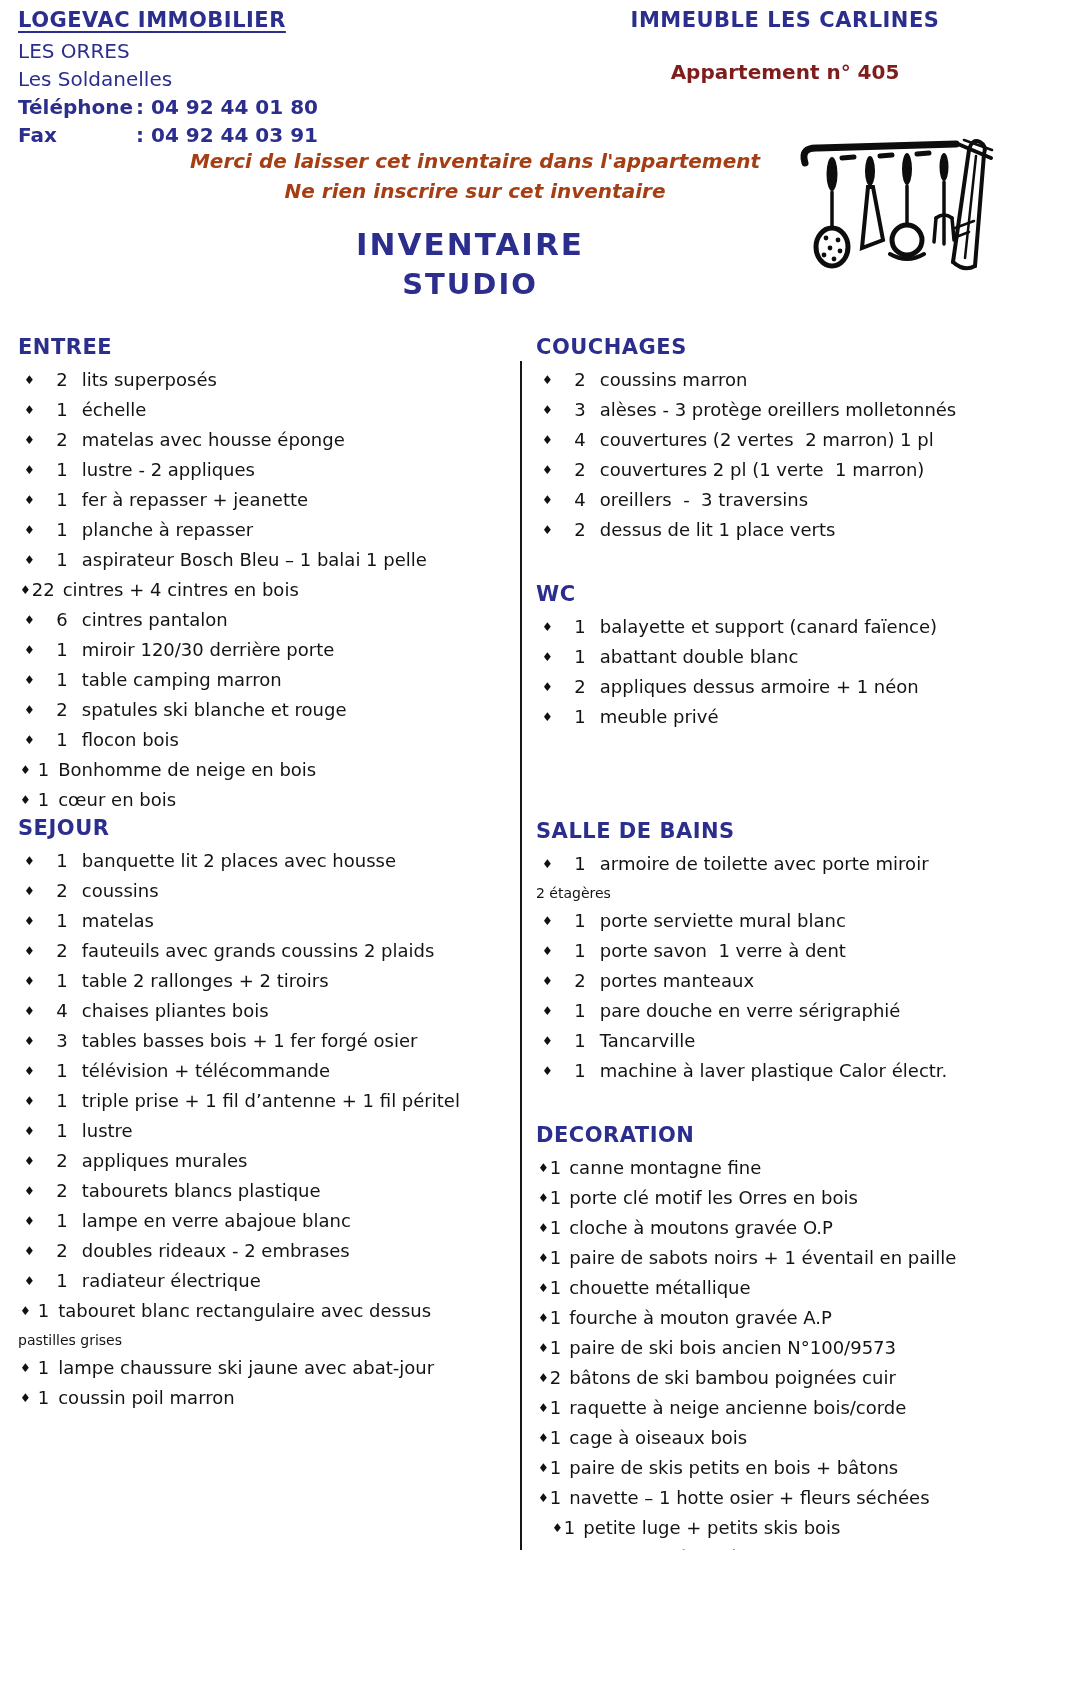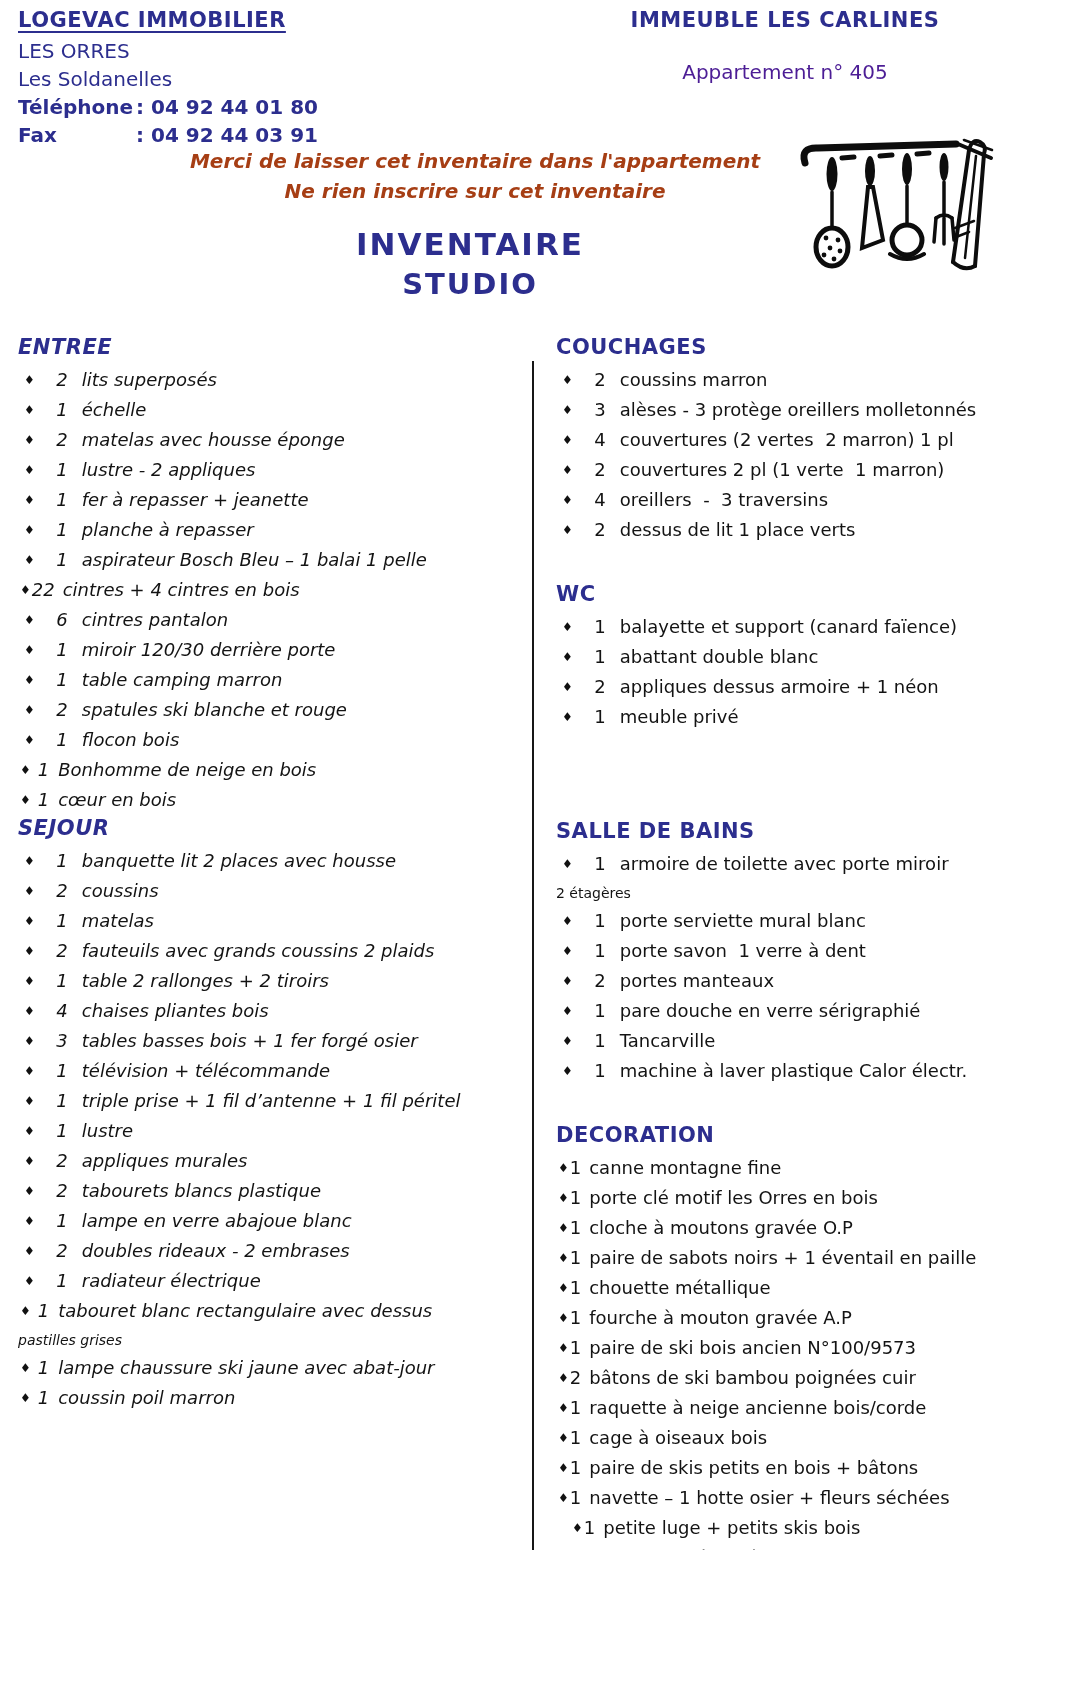--- a/index.html
+++ b/index.html
@@ -16,38 +16,38 @@
   .agency{
     font-size:21px;font-weight:bold;color:#2c2e8e;
     text-decoration:underline;text-underline-offset:4px;text-decoration-thickness:2px;
     margin-bottom:3px;letter-spacing:.5px;
   }
   .head-line{font-size:20px;color:#2c2e8e;}
   .head-bold{font-weight:bold;}
   .tel-lbl{display:inline-block;width:118px;}
   .head-right{position:absolute;left:600px;top:8px;width:370px;text-align:center;}
   .building{font-size:21px;font-weight:bold;color:#2c2e8e;letter-spacing:.5px;}
-  .apartment{font-size:20px;font-weight:normal;color:#4c1d95;margin-top:28px;}
+  .apartment{font-size:20px;font-weight:bold;color:#7f1d1d;margin-top:28px;}
   
   .notice{position:absolute;left:0;top:146px;width:950px;text-align:center;line-height:30px;}
   .notice div{
     font-size:20px;font-weight:bold;font-style:italic;color:#a63e14;
     text-underline-offset:4px;text-decoration-thickness:2px;
   }
   
   .doc-title{position:absolute;left:0;top:226px;width:940px;text-align:center;color:#2c2e8e;}
   .doc-title .t1{font-size:31px;font-weight:bold;letter-spacing:2px;}
   .doc-title .t2{font-size:29px;font-weight:bold;letter-spacing:2px;margin-top:5px;}
   
   .utensils{position:absolute;left:788px;top:128px;width:208px;height:160px;}
   
   .columns{position:absolute;left:0;top:335px;right:0;bottom:0;display:flex;}
-  .col-left{width:502px;padding-left:18px;padding-right:12px;box-sizing:content-box;font-style:italic;}
+  .col-left{width:502px;padding-left:18px;padding-right:0;box-sizing:content-box;}
   .divider{width:2px;background:#161616;margin-top:26px;}
-  .col-right{flex:1;padding-left:22px;}
+  .col-right{flex:1;padding-left:14px;}
   .sec-head{
     font-size:21px;font-weight:bold;color:#2c2e8e;
     margin:0 0 7px 0;letter-spacing:.5px;
   }
   section{margin:0;}
   .col-left section + section{}
   .col-right section + section{margin-top:36px;}
   .col-right section:nth-child(3){margin-top:86px;}
   .item{display:flex;align-items:baseline;font-size:18px;line-height:27px;white-space:pre-wrap;}
   .bullet{font-size:12px;transform:translateY(-2px);color:#111;}

